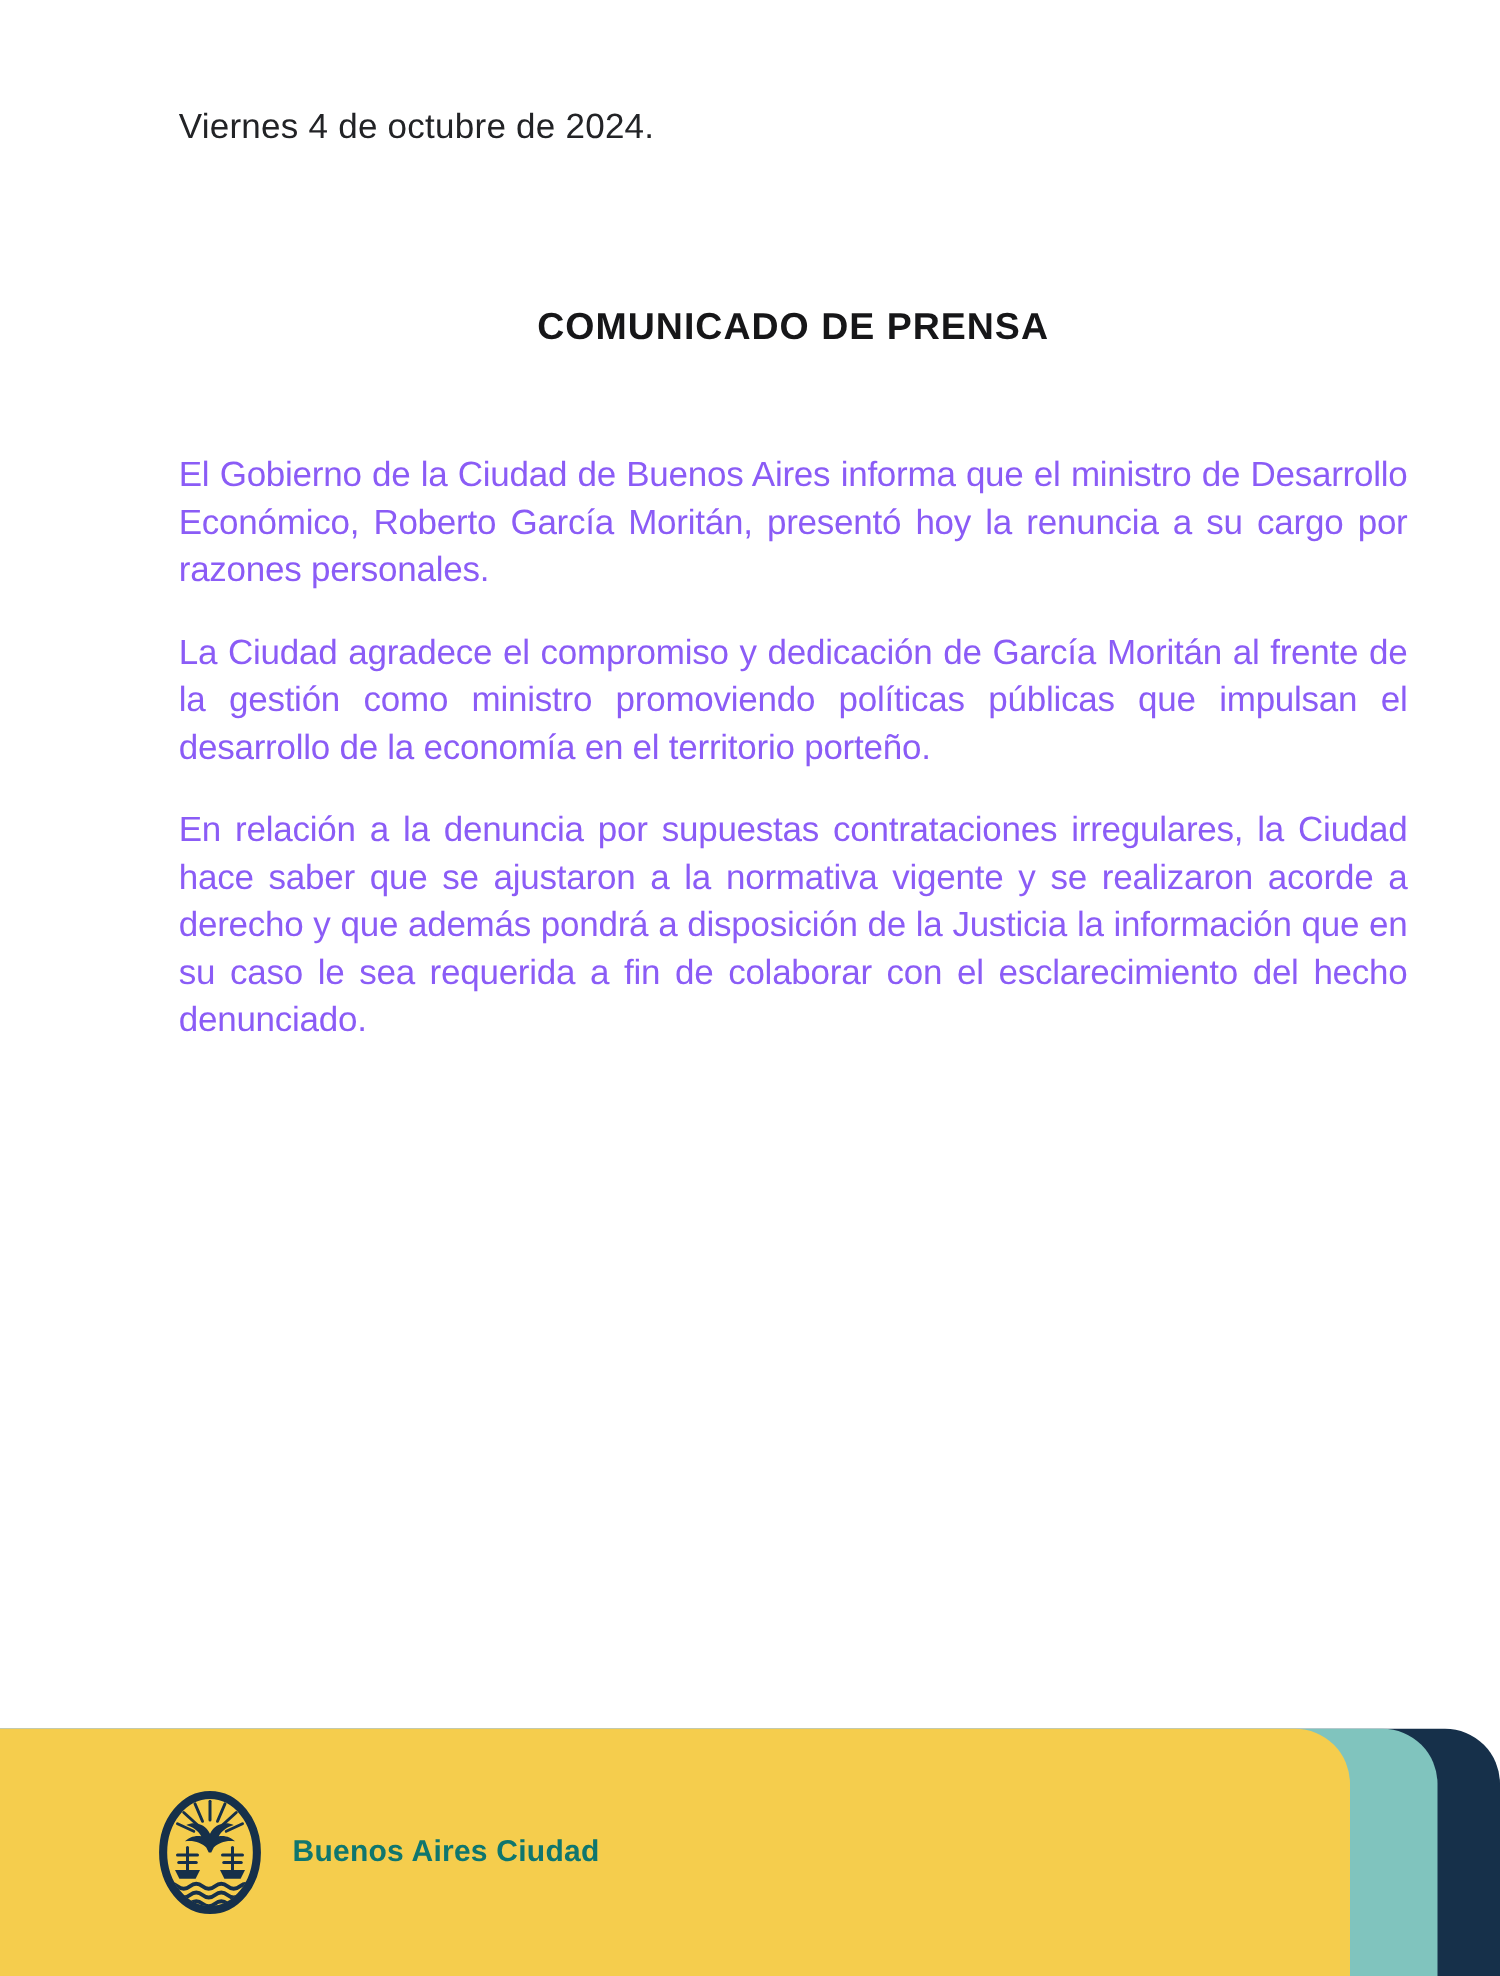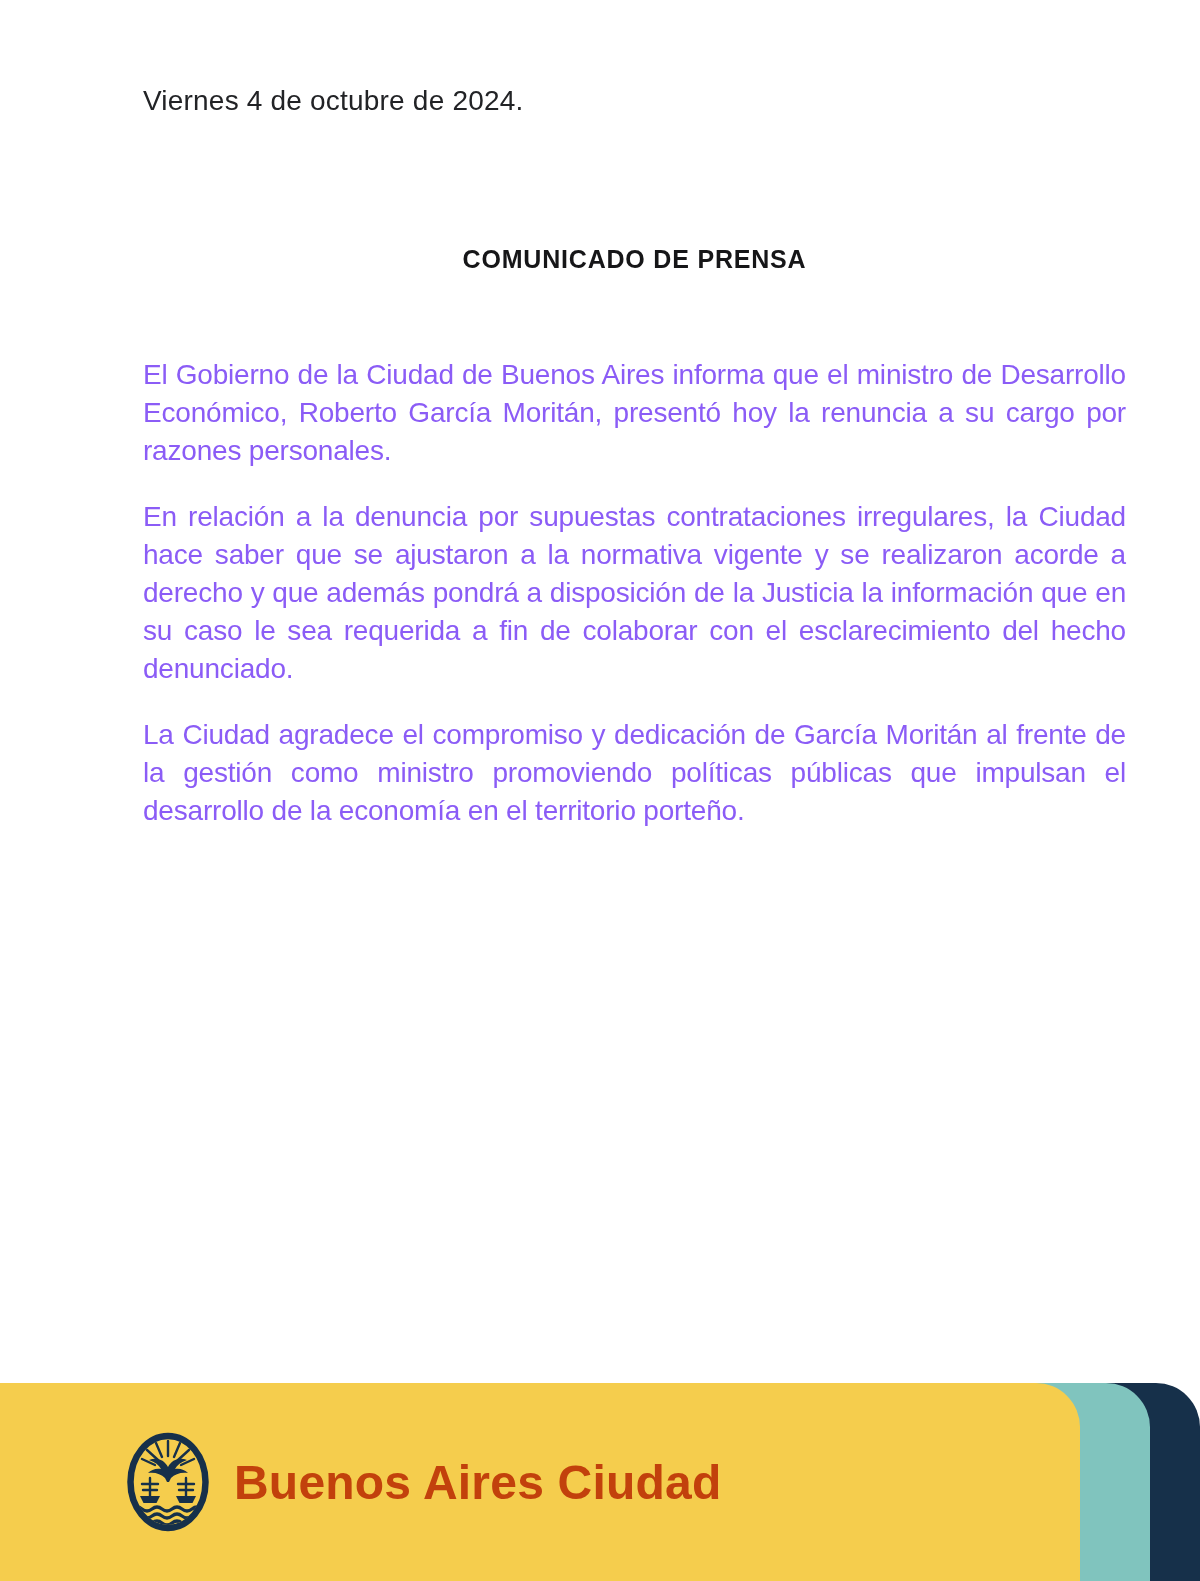--- a/index.html
+++ b/index.html
@@ -22,21 +22,21 @@
   }
   .date-line {
     font-size: 28px;
     line-height: 34px;
     color: #222326;
     letter-spacing: 0.2px;
   }
   .title {
     margin-top: 127px;
     text-align: center;
-    font-size: 25px;
+    font-size: 30px;
     font-weight: 700;
     letter-spacing: 0.8px;
     color: #161618;
   }
   .body-copy {
     margin-top: 82px;
   }
   .para {
     font-size: 28px;
     line-height: 38px;
@@ -66,41 +66,41 @@
   .brand {
     position: absolute;
     left: 126px;
     top: 50%;
     transform: translateY(-50%);
     display: flex;
     align-items: center;
     gap: 24px;
   }
   .brand-text {
-    font-size: 48px;
+    font-size: 24px;
     font-weight: 700;
-    color: #c2410c;
+    color: #0f766e;
     letter-spacing: 0.2px;
   }
   .crest { display: block; }
 </style>
 </head>
 <body>
 
 <div class="page">
 
   <div class="content">
     <div class="date-line">Viernes 4 de octubre de 2024.</div>
 
     <h1 class="title">COMUNICADO DE PRENSA</h1>
 
     <div class="body-copy">
       <p class="para">El Gobierno de la Ciudad de Buenos Aires informa que el ministro de Desarrollo Económico, Roberto García Moritán, presentó hoy la renuncia a su cargo por razones personales.</p>
+      <p class="para">La Ciudad agradece el compromiso y dedicación de García Moritán al frente de la gestión como ministro promoviendo políticas públicas que impulsan el desarrollo de la economía en el territorio porteño.</p>
       <p class="para">En relación a la denuncia por supuestas contrataciones irregulares, la Ciudad hace saber que se ajustaron a la normativa vigente y se realizaron acorde a derecho y que además pondrá a disposición de la Justicia la información que en su caso le sea requerida a fin de colaborar con el esclarecimiento del hecho denunciado.</p>
-      <p class="para">La Ciudad agradece el compromiso y dedicación de García Moritán al frente de la gestión como ministro promoviendo políticas públicas que impulsan el desarrollo de la economía en el territorio porteño.</p>
     </div>
   </div>
 
   <div class="footer">
     <div class="layer navy"></div>
     <div class="layer teal"></div>
     <div class="layer yellow"></div>
 
     <div class="brand">
       <svg class="crest" width="84" height="100" viewBox="0 0 84 100" aria-hidden="true">

